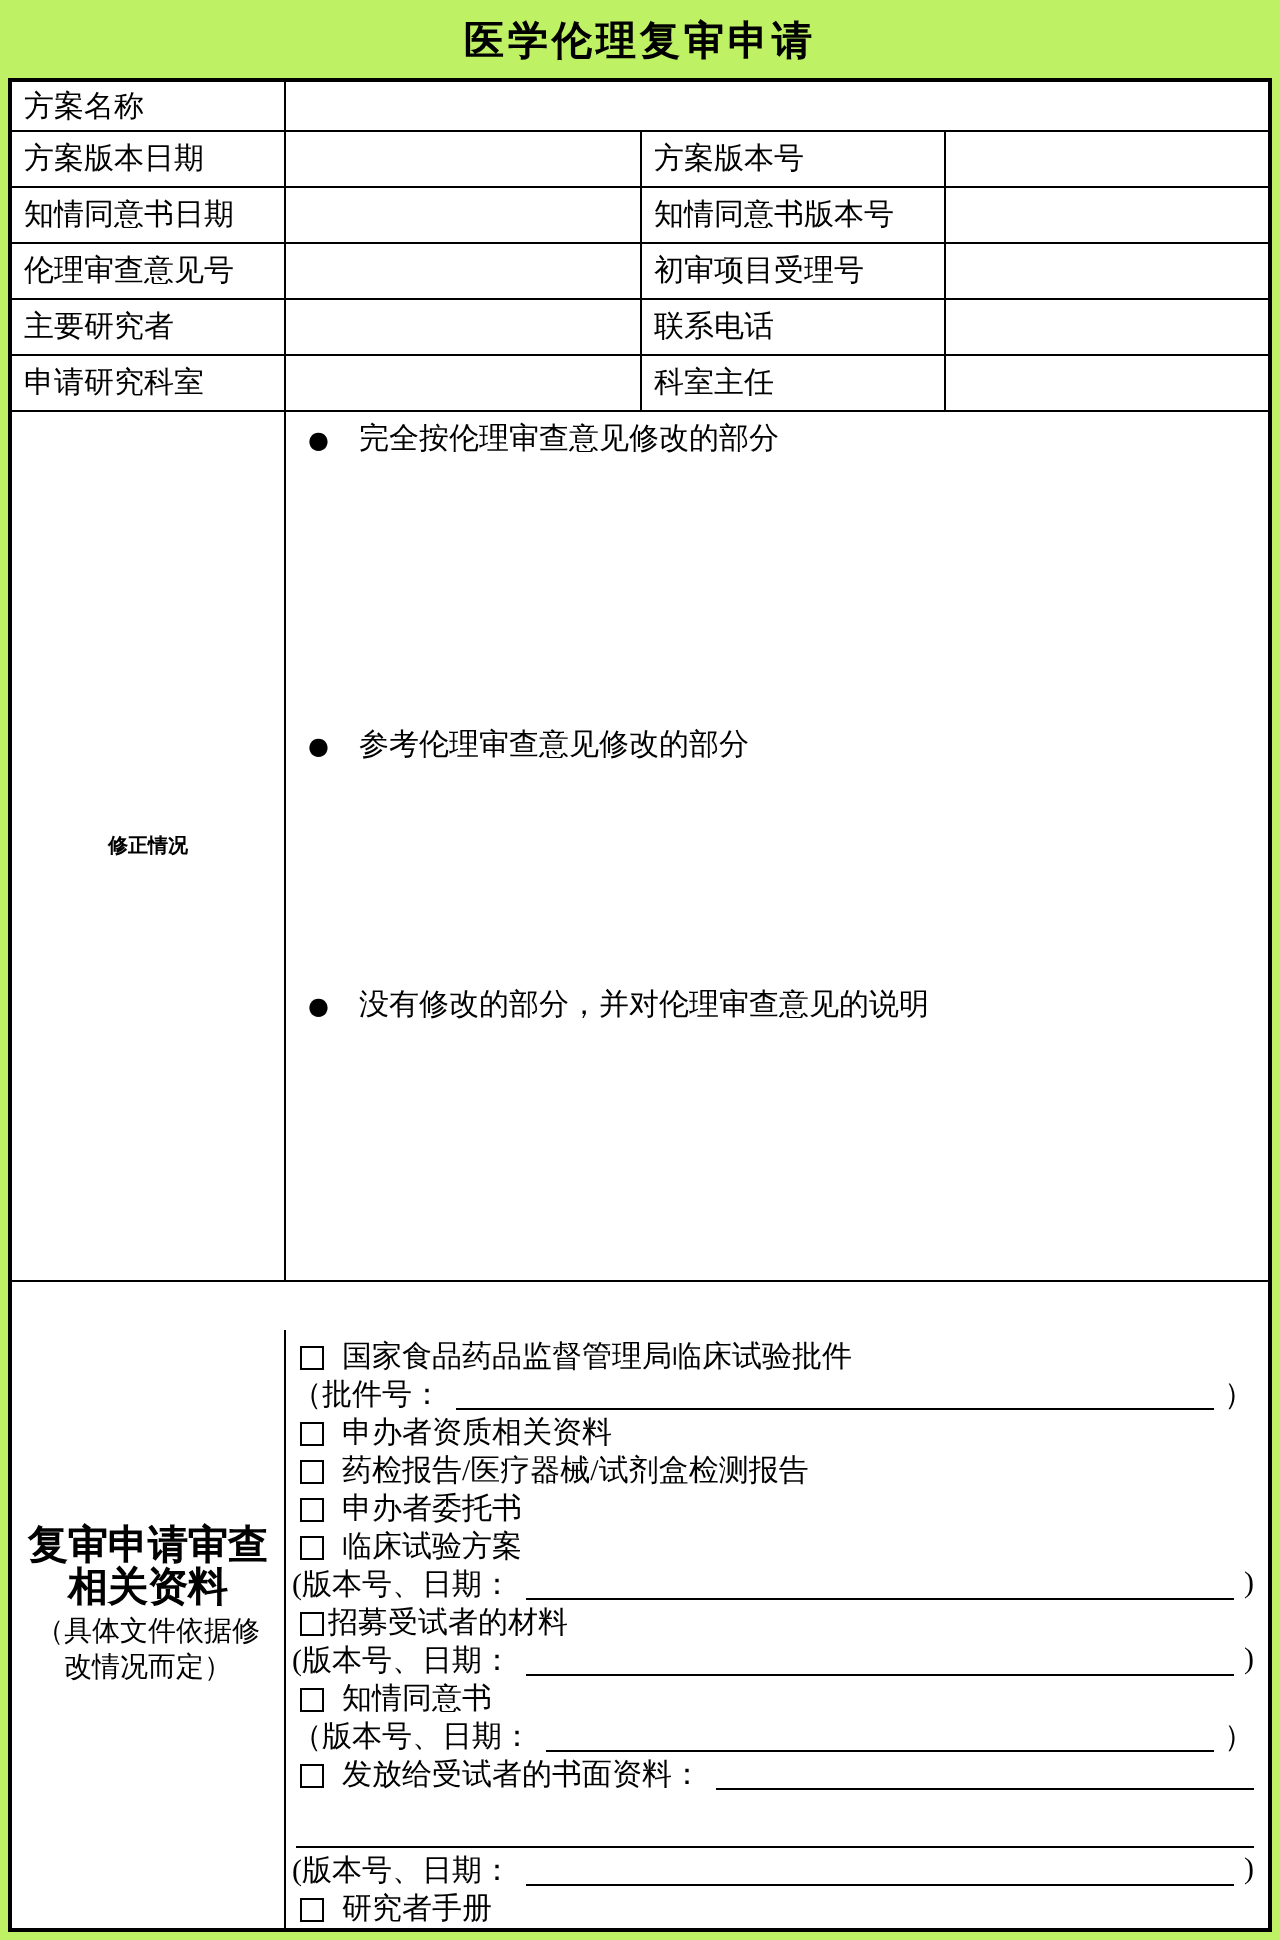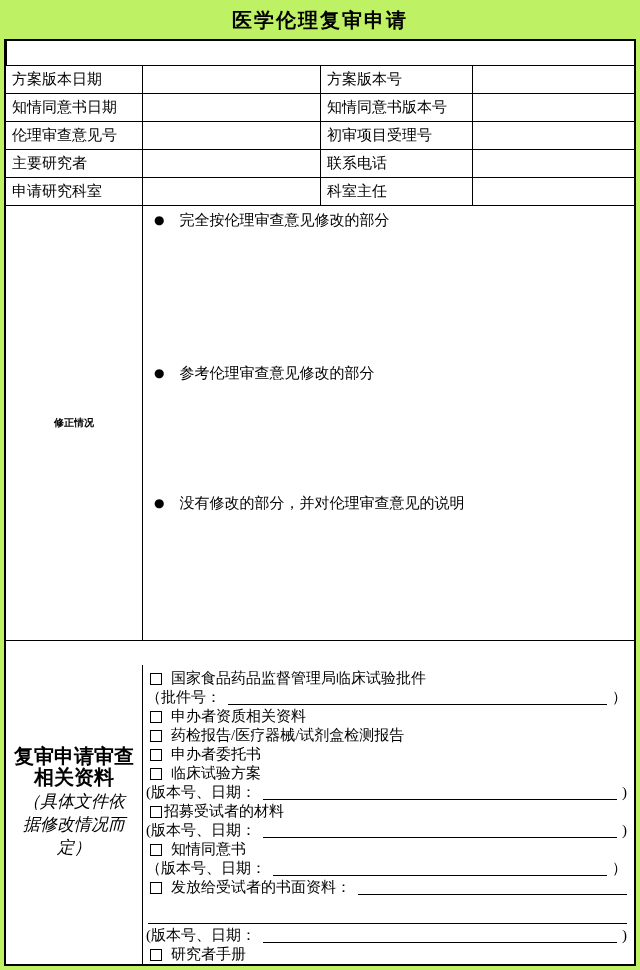--- a/index.html
+++ b/index.html
@@ -63,33 +63,34 @@
     border:1px solid #000;box-sizing:border-box;
     margin-right:9px;flex:0 0 12px;background:#fff;
   }
   .cb.tight{margin-right:2px;}
   .fill{
     flex:1;border-bottom:1px solid #000;
     height:14px;align-self:flex-end;margin-bottom:2px;margin-left:7px;
   }
   .fill.nolead{margin-left:2px;}
   .suffix{margin-left:5px;}
-  .note-wrap{display:block;width:112px;margin:2px auto 0 auto;font-size:17px;font-weight:normal;font-style:italic;}
+  .note-wrap{display:block;width:112px;margin:2px auto 0 auto;font-size:14px;font-weight:normal;}
   .mlabel-bold{display:block;width:124px;margin:0 auto;font-weight:bold;font-size:20px;line-height:21px;}
 </style>
 </head>
 <body>
 
 <div class="page">
 
   <div class="title">医学伦理复审申请</div>
 
   <div class="form">
 
     <div class="row first h24">
+      <div class="cell cfirst c1">方案名称</div>
       <div class="cell crest"></div>
     </div>
 
     <div class="row h28">
       <div class="cell cfirst c1">方案版本日期</div>
       <div class="cell c2"></div>
       <div class="cell c3">方案版本号</div>
       <div class="cell c4"></div>
     </div>
 

